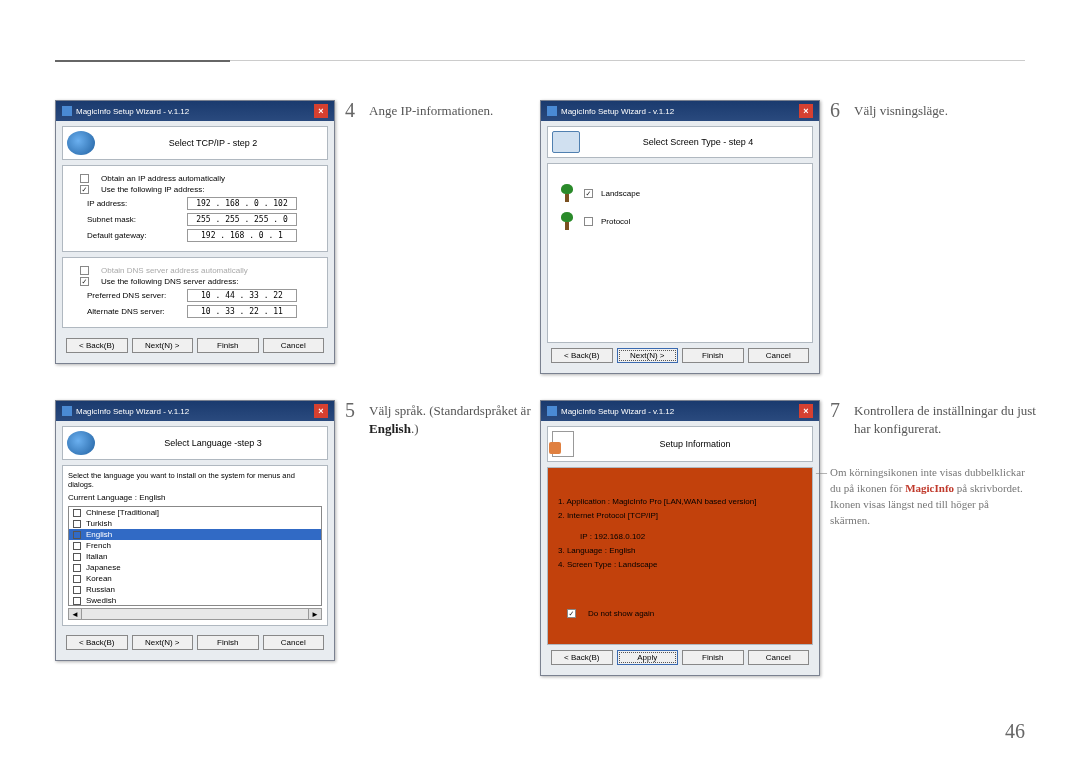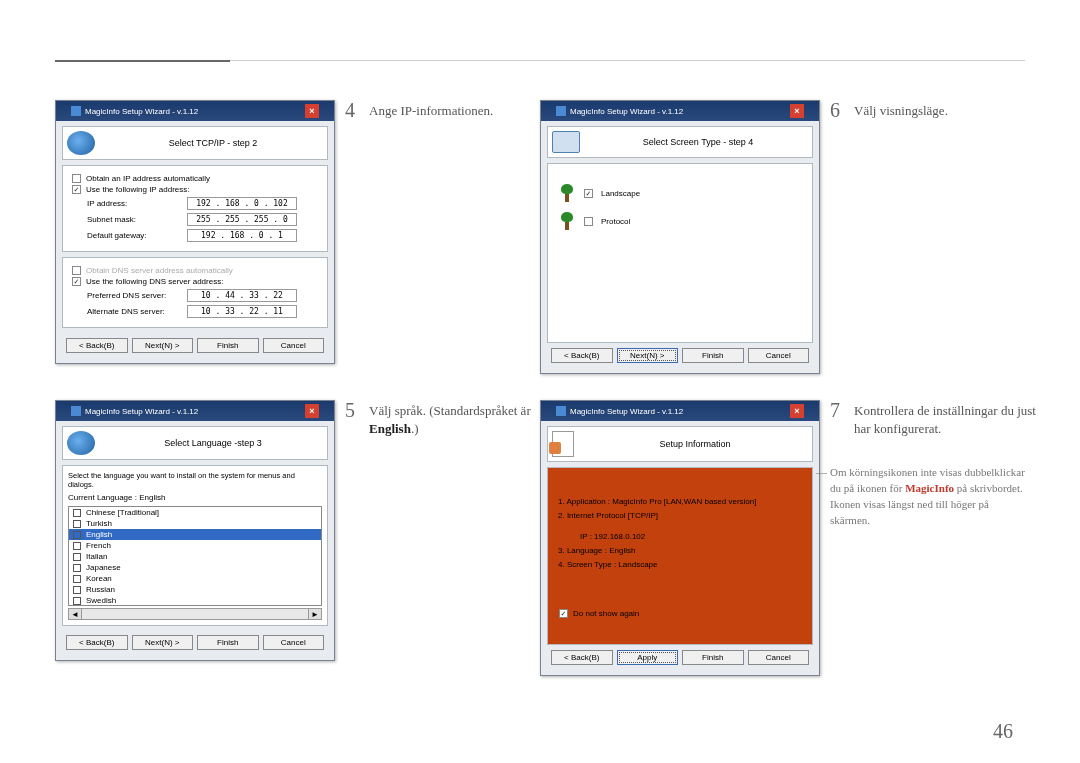--- a/index.html
+++ b/index.html
@@ -1,38 +1,38 @@
 <!DOCTYPE html>
 <html><head>
 <meta charset="utf-8">
 <style>
   * { margin: 0; padding: 0; box-sizing: border-box; }
   body { width: 1080px; height: 763px; background: #fff; font-family: Arial, sans-serif; position: relative; }
   .hr-top { position: absolute; top: 60px; left: 55px; right: 55px; height: 1px; background: #ccc; }
   .hr-seg { position: absolute; top: 60px; left: 55px; width: 175px; height: 2px; background: #666; }
-  .page-num { position: absolute; bottom: 20px; right: 67px; font-size: 20px; color: #666; font-family: Georgia, serif; }
+  .page-num { position: absolute; bottom: 20px; right: 55px; font-size: 20px; color: #666; font-family: Georgia, serif; }
   .quad { position: absolute; width: 280px; }
   .q1 { top: 100px; left: 55px; }
   .q2 { top: 400px; left: 55px; }
   .q3 { top: 100px; left: 540px; }
   .q4 { top: 400px; left: 540px; }
   .dialog { width: 280px; background: #e8ecf0; border: 1px solid #7a8190; font-size: 8px; box-shadow: 1px 1px 3px rgba(0,0,0,0.3); }
-  .titlebar { background: linear-gradient(to bottom, #1a3a6e, #2a4a7e); color: #fff; padding: 3px 15px; display: flex; align-items: center; gap: 4px; }
+  .titlebar { background: linear-gradient(to bottom, #1a3a6e, #2a4a7e); color: #fff; padding: 3px 6px; display: flex; align-items: center; gap: 4px; }
   .titlebar-icon { width: 10px; height: 10px; background: #4a8ad4; display: inline-block; }
   .titlebar .title { flex: 1; font-size: 8px; }
   .close-btn { width: 14px; height: 14px; background: #d64030; color: #fff; display: flex; align-items: center; justify-content: center; font-size: 9px; font-weight: bold; line-height: 1; }
   .dialog-body { padding: 5px 6px; }
   .header-row { display: flex; align-items: center; gap: 8px; border: 1px solid #b0b8c0; padding: 4px; margin-bottom: 5px; background: #fff; }
   .hdr-icon { width: 28px; height: 24px; background: radial-gradient(circle at 40% 40%, #6bb0f0, #2060a0); border-radius: 50%; position: relative; }
   .hdr-icon-monitor { width: 28px; height: 22px; background: #d0e0f0; border: 1px solid #5080b0; border-radius: 2px; }
   .hdr-icon-doc { width: 22px; height: 26px; background: #fff; border: 1px solid #999; position: relative; }
   .hdr-icon-doc::after { content: ""; position: absolute; top: 10px; left: -4px; width: 12px; height: 12px; background: #e08040; border-radius: 2px; }
   .header-row .step-title { flex: 1; text-align: center; font-size: 9px; }
   .group { border: 1px solid #b0b8c0; padding: 6px 8px; margin-bottom: 5px; background: #fff; font-size: 8px; }
-  .chk-row { display: flex; align-items: center; gap: 5px; margin: 2px 1px; }
+  .chk-row { display: flex; align-items: center; gap: 12px; margin: 2px 9px; }
   .chk { width: 9px; height: 9px; border: 1px solid #888; background: #fff; display: inline-flex; align-items: center; justify-content: center; font-size: 7px; line-height: 1; }
   .chk.checked::after { content: "✓"; color: #222; }
   .field-row { display: flex; align-items: center; margin: 3px 0 3px 16px; }
   .field-row .lbl { width: 100px; font-size: 8px; }
   .field-row .val { border: 1px solid #999; padding: 1px 4px; width: 110px; text-align: center; font-family: monospace; font-size: 8px; background: #fff; }
   .disabled { color: #aaa; }
   .btn-row { display: flex; justify-content: space-around; padding: 5px 4px; gap: 4px; }
   .btn { border: 1px solid #888; background: #f0f0f0; padding: 2px 0; width: 71px; text-align: center; font-size: 8px; }
   .btn.focus { border: 1px solid #3a6ab0; outline: 1px dotted #555; outline-offset: -3px; }
   .langbox { border: 1px solid #b0b8c0; background: #fff; padding: 5px; margin-bottom: 4px; }

